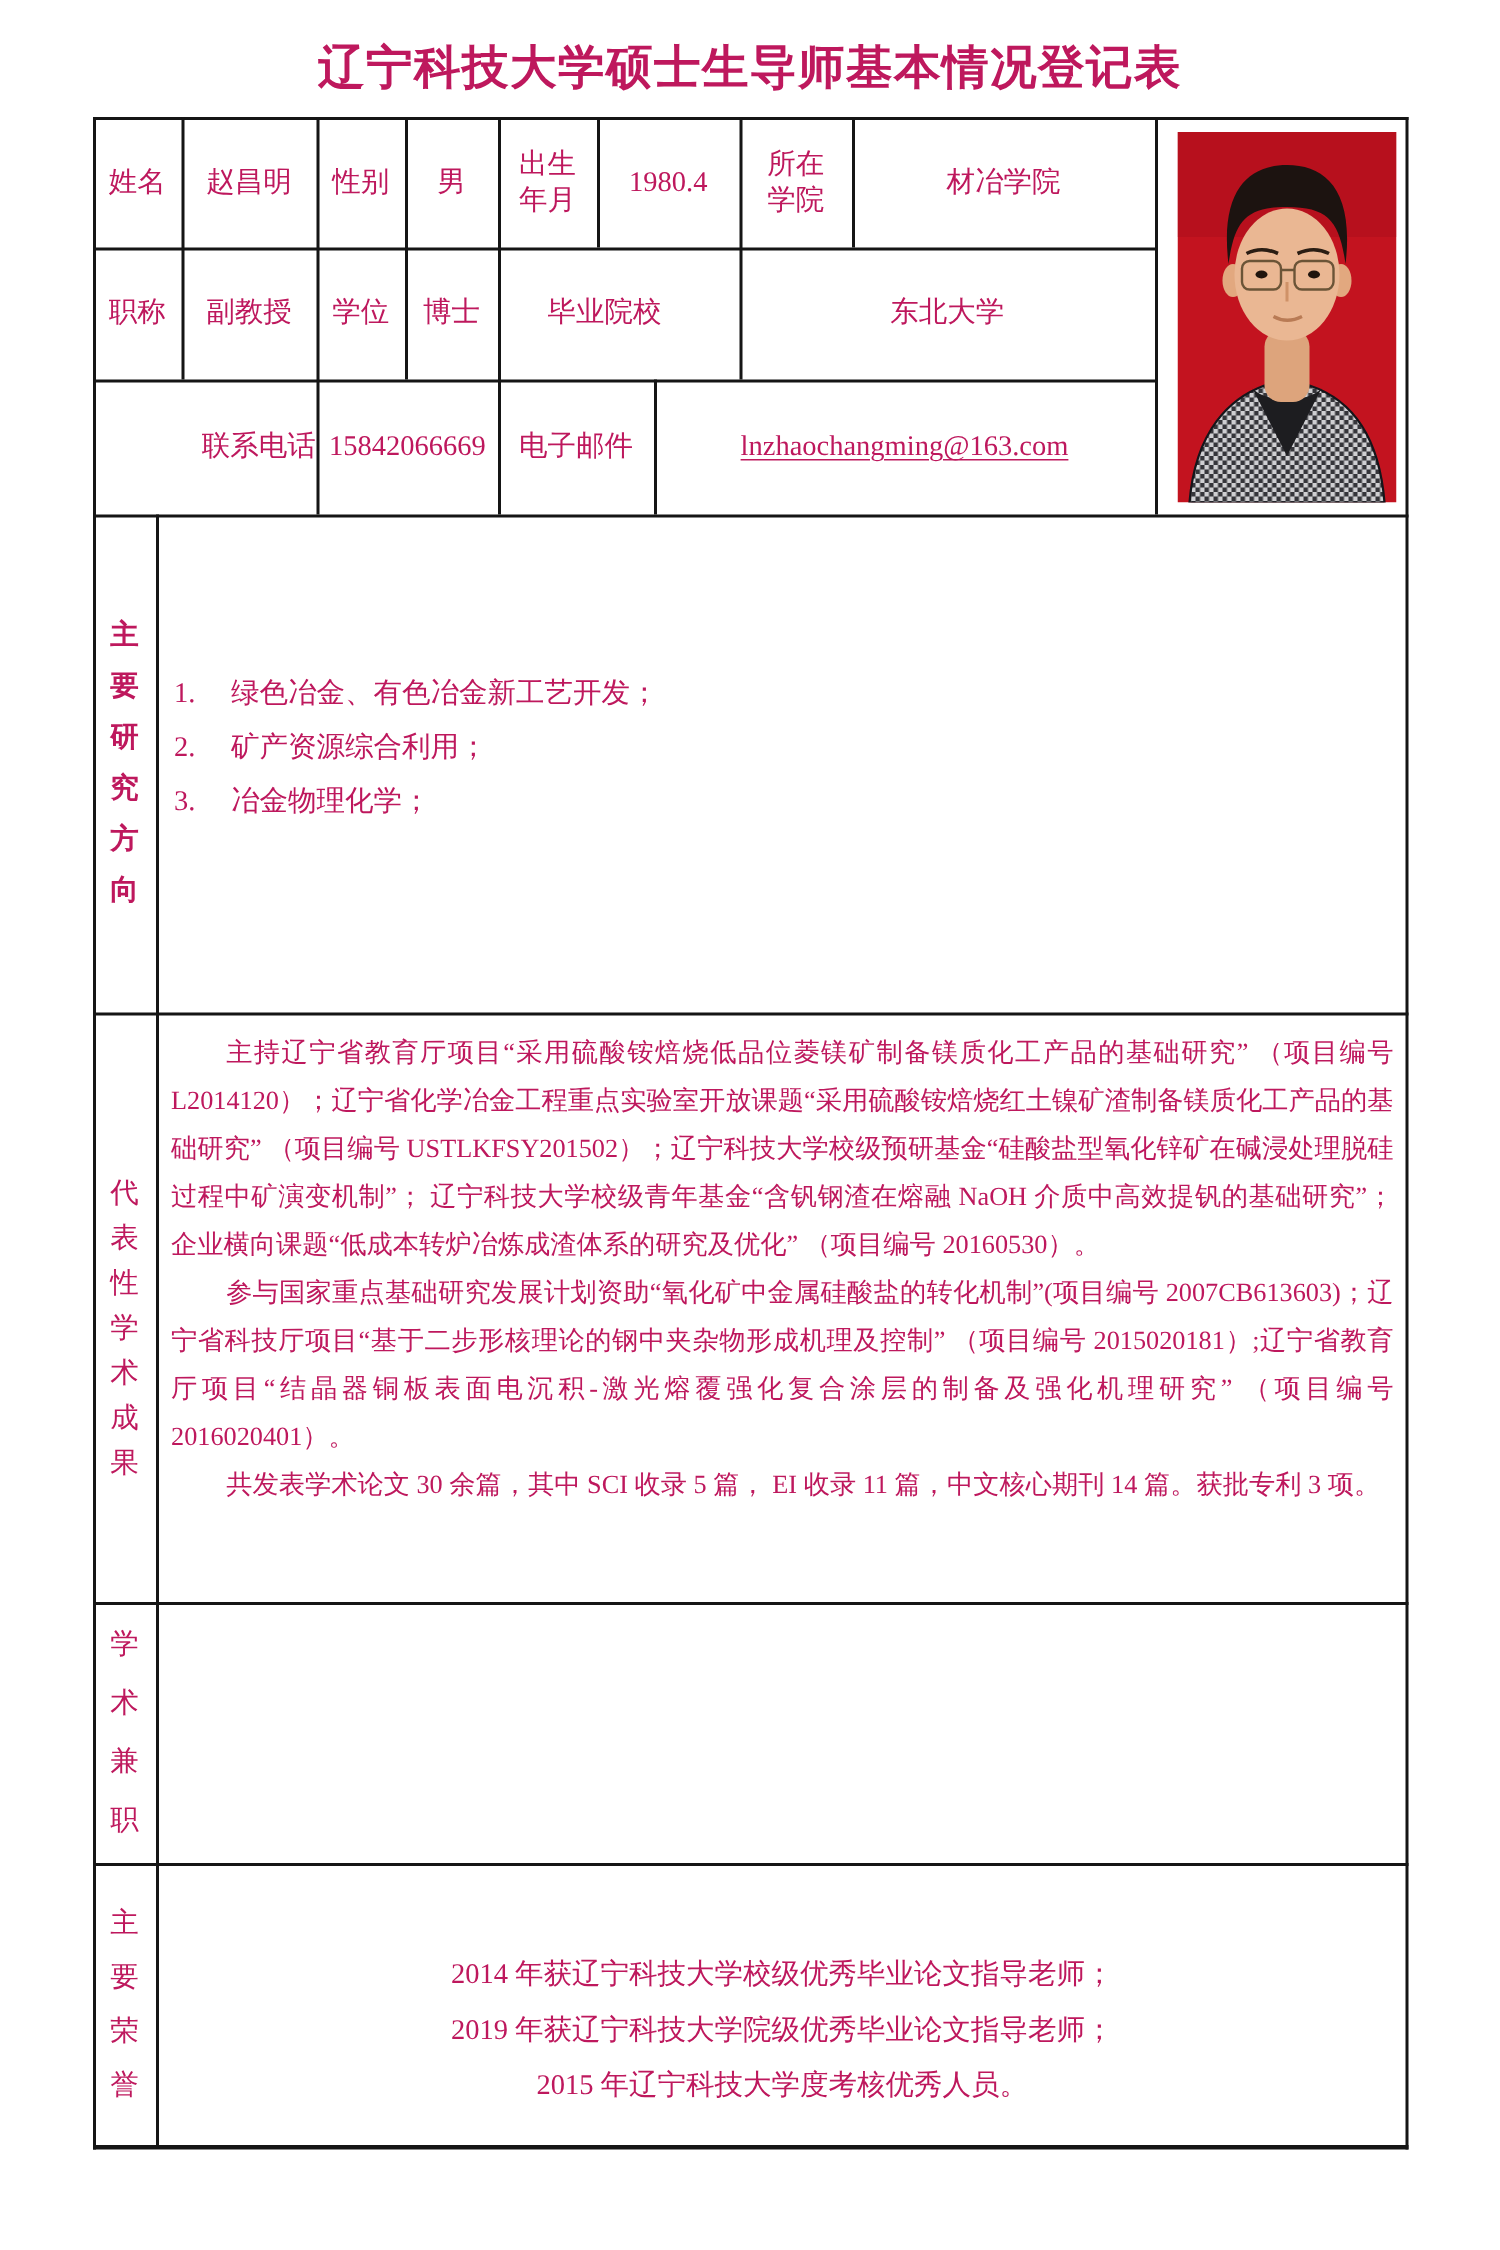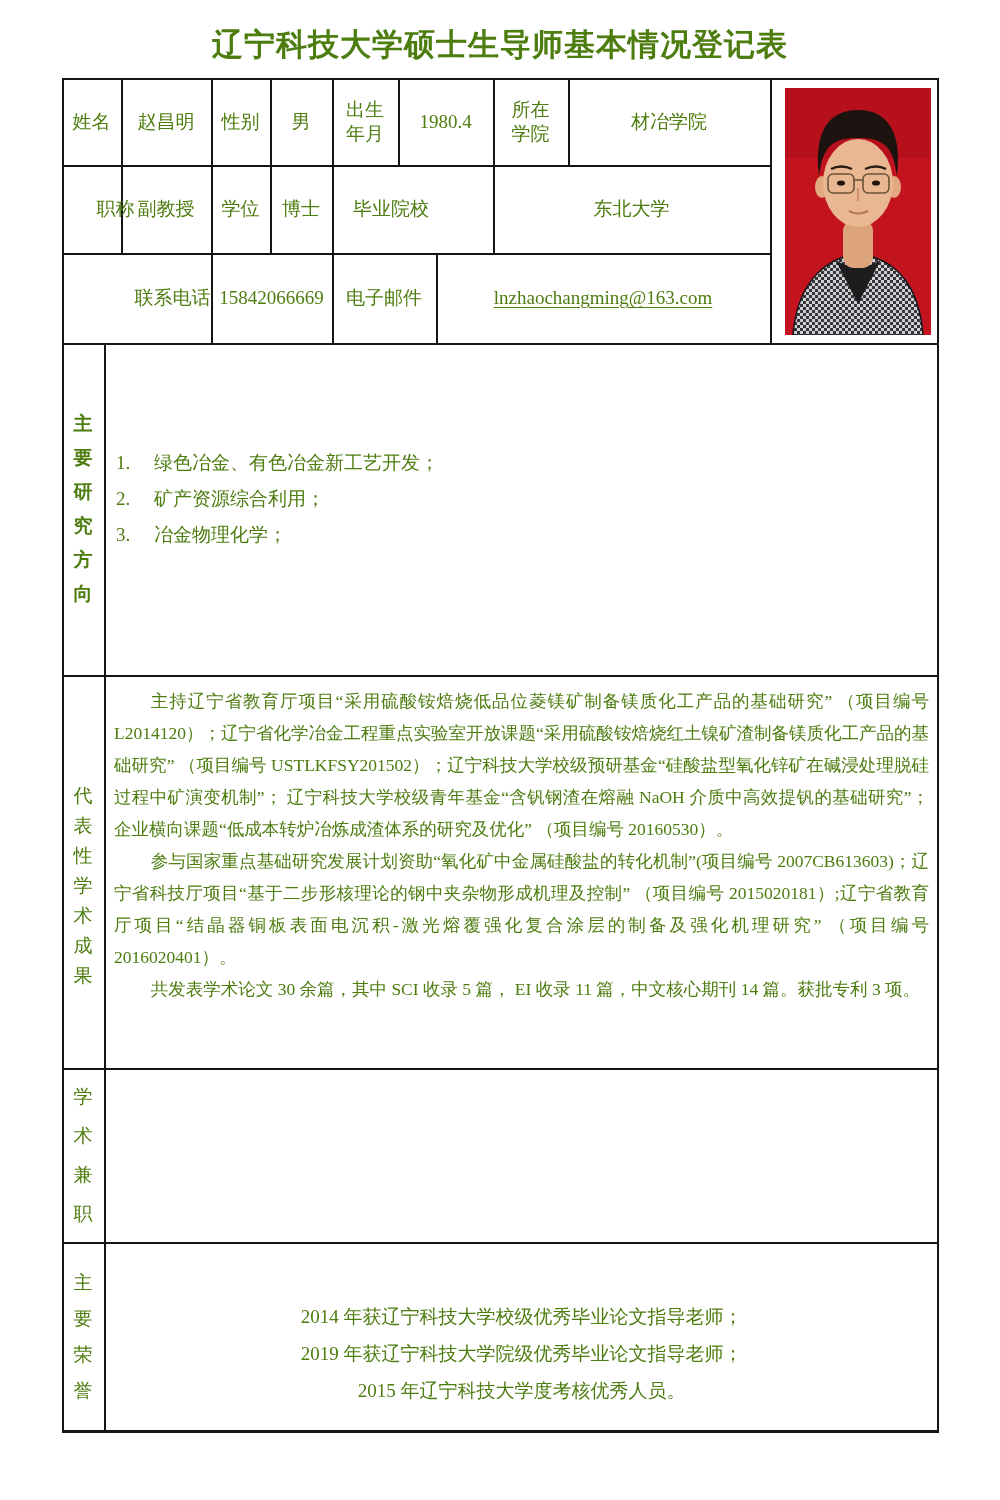--- a/index.html
+++ b/index.html
@@ -1,18 +1,18 @@
 <!DOCTYPE html>
 <html lang="zh"><head>
 <meta charset="utf-8">
 <style>
   html,body{margin:0;padding:0;background:#fff;}
   .page{
     position:relative;width:1000px;height:1500px;background:#ffffff;
-    font-family:"Liberation Serif","DejaVu Serif",serif;color:#4d7c0f;
+    font-family:"Liberation Serif","DejaVu Serif",serif;color:#be185d;
     overflow:hidden;
   }
   .title{
     position:absolute;left:0;top:24px;width:1000px;text-align:center;
     font-size:31px;font-weight:bold;letter-spacing:1px;
   }
   
   .hl,.vl{position:absolute;background:#151515;}
   .hl{height:2px;}
   .vl{width:2px;}
@@ -88,25 +88,25 @@
   <div class="cell" style="left:270px;top:78px;width:62px;height:87px;">男</div>
   <div class="cell" style="left:332px;top:78px;width:66px;height:87px;">
       <span class="wrapnarrow">出生年月</span>
     </div>
   <div class="cell" style="left:398px;top:78px;width:95px;height:87px;">1980.4</div>
   <div class="cell" style="left:493px;top:78px;width:75px;height:87px;">
       <span class="wrapnarrow">所在学院</span>
     </div>
   <div class="cell" style="left:568px;top:78px;width:202px;height:87px;">材冶学院</div>
 
-  <div class="cell" style="left:62px;top:165px;width:59px;height:88px;padding-left:24px;">职称</div>
+  <div class="cell" style="left:62px;top:165px;width:59px;height:88px;">职称</div>
   <div class="cell" style="left:121px;top:165px;width:90px;height:88px;">副教授</div>
   <div class="cell" style="left:211px;top:165px;width:59px;height:88px;">学位</div>
   <div class="cell" style="left:270px;top:165px;width:62px;height:88px;">博士</div>
-  <div class="cell" style="left:320px;top:165px;width:142px;height:88px;">毕业院校</div>
+  <div class="cell" style="left:332px;top:165px;width:142px;height:88px;">毕业院校</div>
   <div class="cell" style="left:493px;top:165px;width:277px;height:88px;">东北大学</div>
 
   <div class="cell" style="left:62px;top:253px;width:149px;height:90px;padding-left:36px;">联系电话</div>
   <div class="cell" style="left:211px;top:253px;width:121px;height:90px;">15842066669</div>
   <div class="cell" style="left:332px;top:253px;width:104px;height:90px;">电子邮件</div>
   <div class="cell" style="left:436px;top:253px;width:334px;height:90px;">
       <span class="email">lnzhaochangming@163.com</span>
     </div>
 
   <div class="photo">

